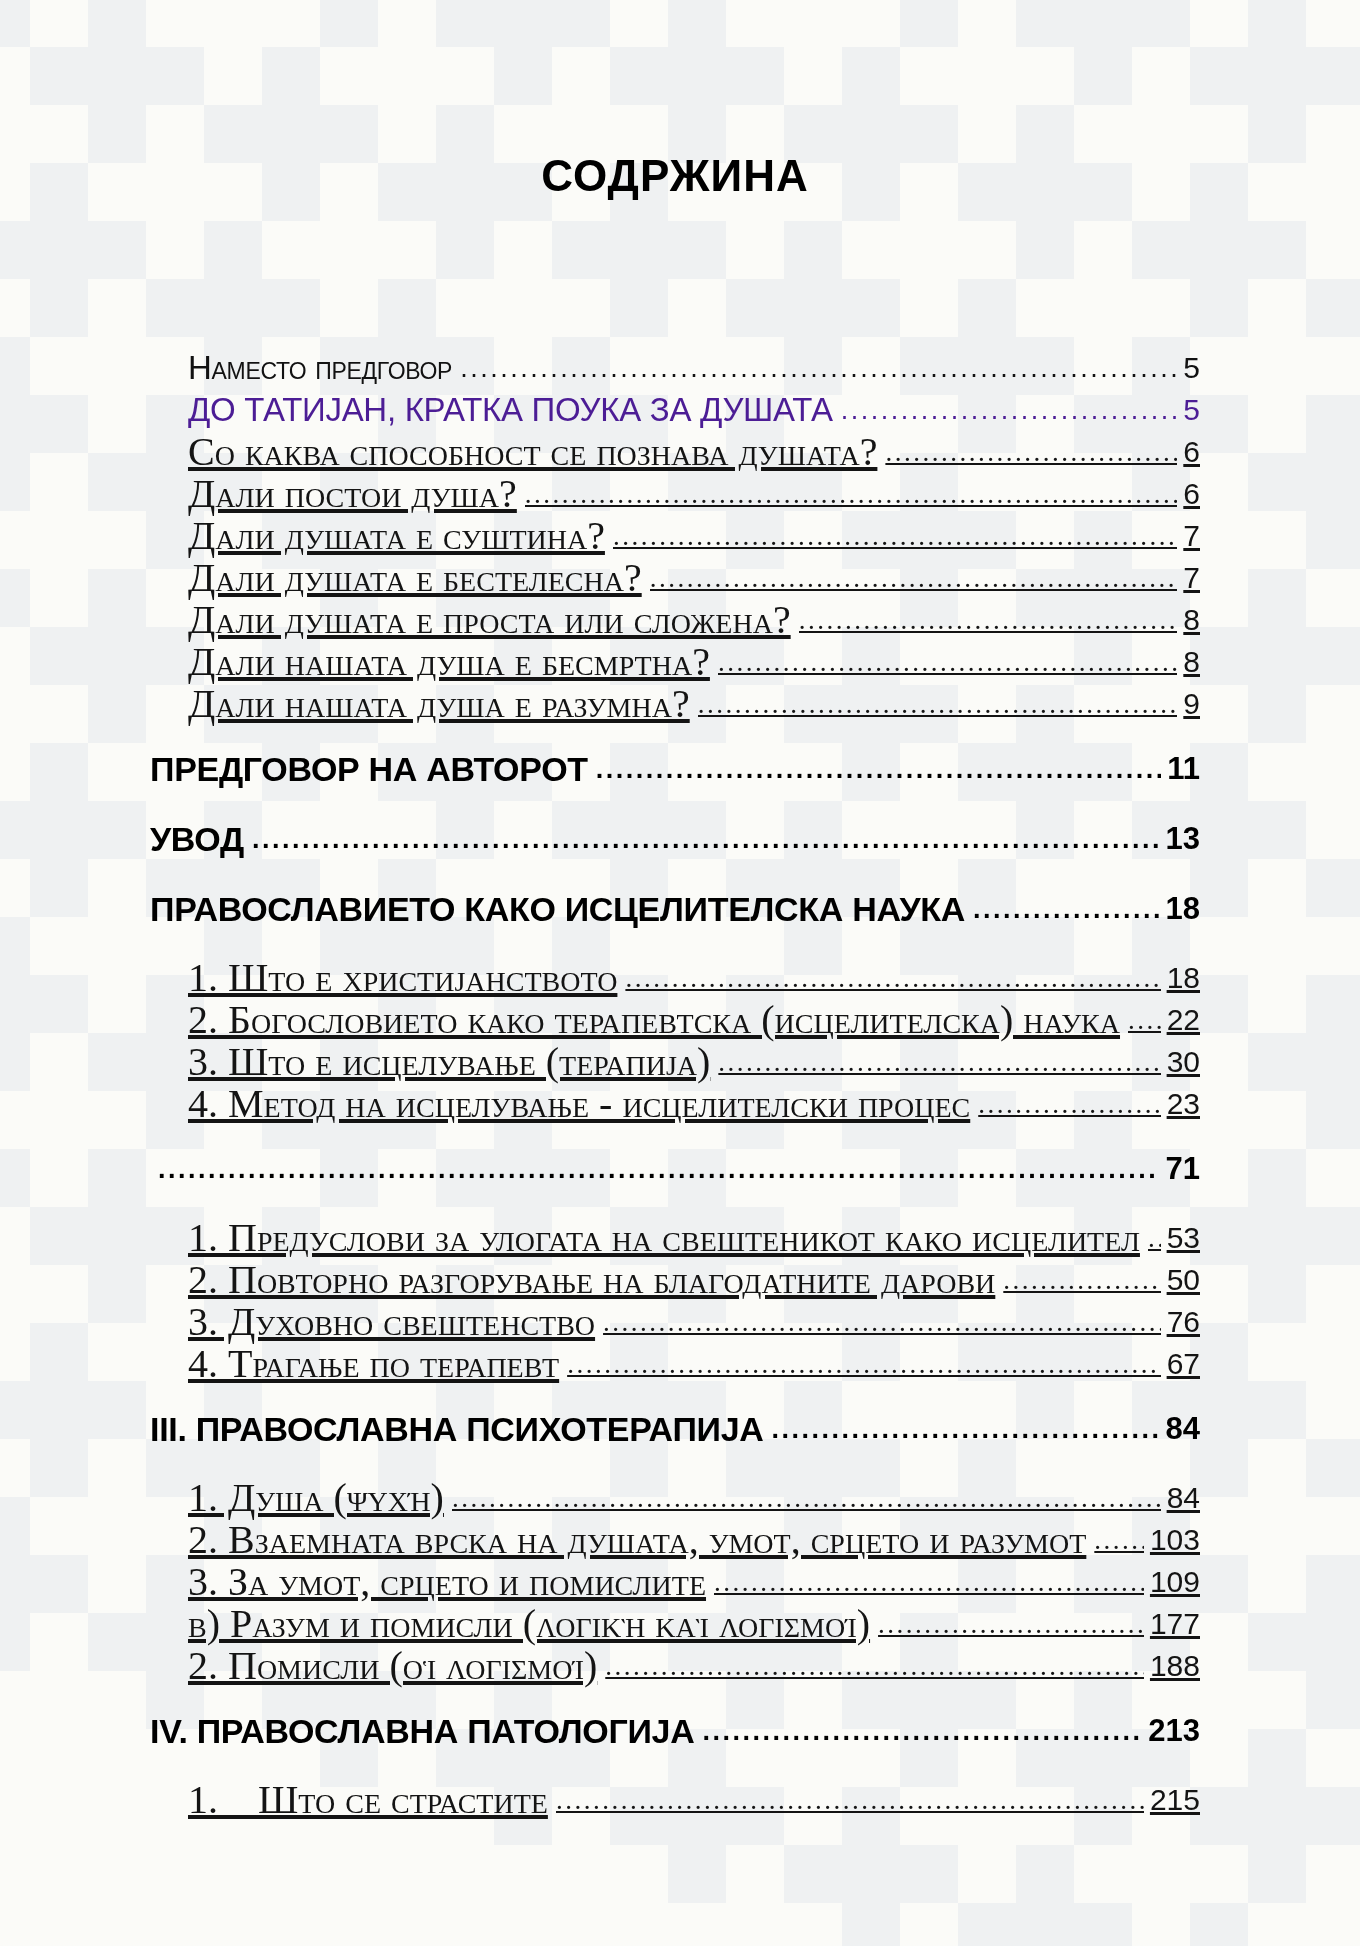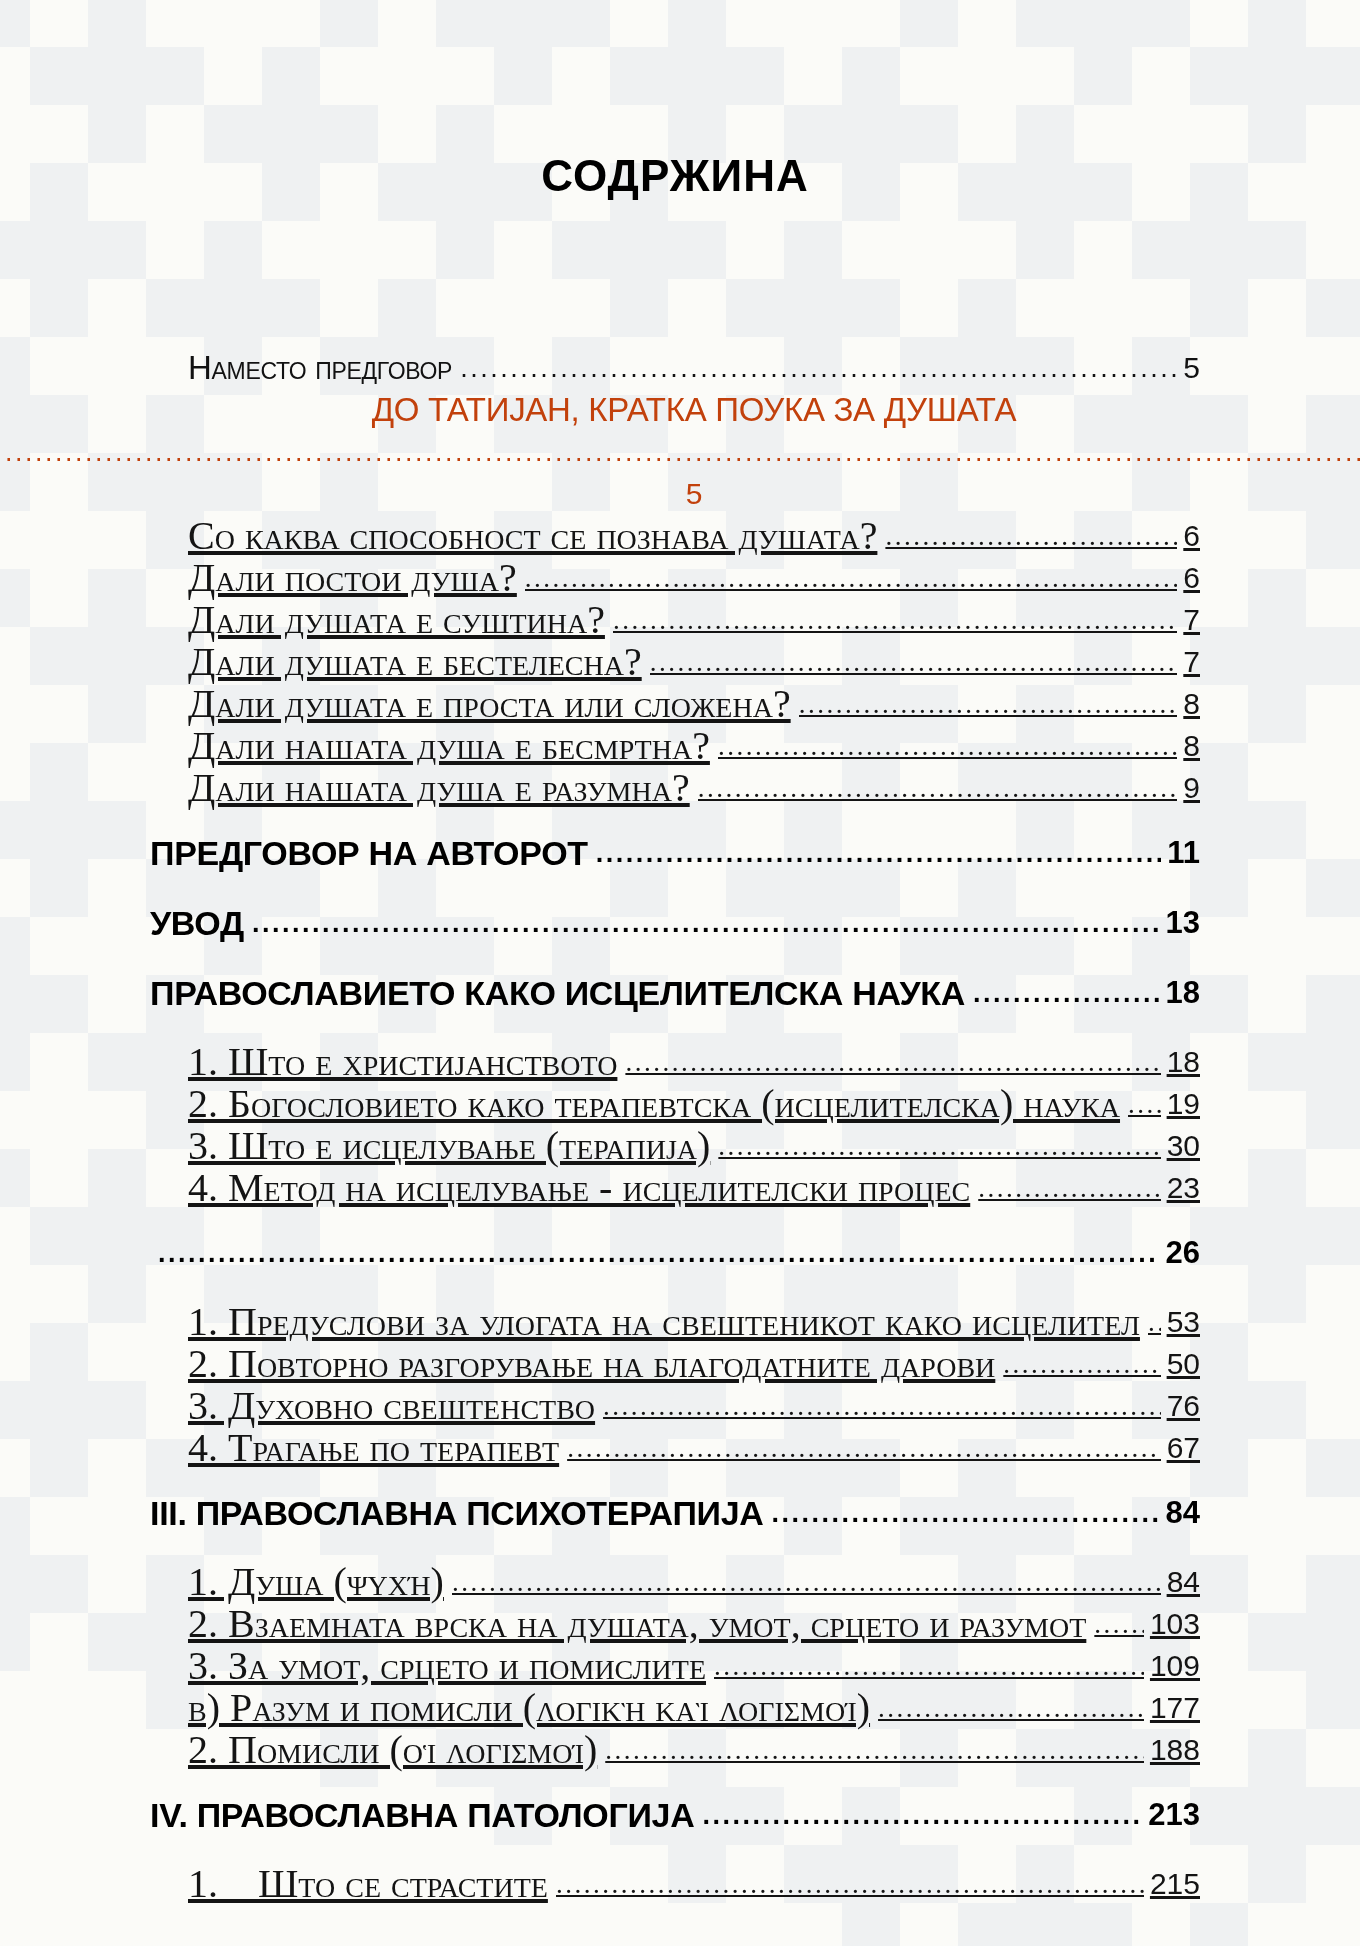--- a/index.html
+++ b/index.html
@@ -58,22 +58,21 @@
     font-variant: small-caps;
     padding-left: 38px;
     letter-spacing: -0.3px;
     color: #121212;
   }
   .row--item-caps {
     font-family: "Liberation Sans", sans-serif;
     font-size: 33px;
     padding-left: 38px;
     letter-spacing: -0.3px;
-    color: #c2410c;
-    flex-direction: column;
+    color: #4c1d95;
   }
   .row--heading {
     font-family: "Liberation Sans", sans-serif;
     font-weight: 700;
     font-size: 34px;
     letter-spacing: -0.3px;
     line-height: 44px;
     margin: 22px 0 26px 0;
     color: #000;
   }
@@ -253,35 +252,35 @@
         <span class="page-num">18</span>
       </div>
       <div class="row row--item">
         <span class="entry-title">1. Што е христијанството</span>
         <span class="dots">........................................................................................................................................................................................................</span>
         <span class="page-num">18</span>
       </div>
       <div class="row row--item">
         <span class="entry-title">2. Богословието како терапевтска (исцелителска) наука</span>
         <span class="dots">........................................................................................................................................................................................................</span>
-        <span class="page-num">19</span>
+        <span class="page-num">22</span>
       </div>
       <div class="row row--item">
         <span class="entry-title">3. Што е исцелување (терапија)</span>
         <span class="dots">........................................................................................................................................................................................................</span>
         <span class="page-num">30</span>
       </div>
       <div class="row row--item">
         <span class="entry-title">4. Метод на исцелување - исцелителски процес</span>
         <span class="dots">........................................................................................................................................................................................................</span>
         <span class="page-num">23</span>
       </div>
       <div class="row row--heading">
         <span class="dots">........................................................................................................................................................................................................</span>
-        <span class="page-num">26</span>
+        <span class="page-num">71</span>
       </div>
       <div class="row row--item">
         <span class="entry-title">1. Предуслови за улогата на свештеникот како исцелител</span>
         <span class="dots">........................................................................................................................................................................................................</span>
         <span class="page-num">53</span>
       </div>
       <div class="row row--item">
         <span class="entry-title">2. Повторно разгорување на благодатните дарови</span>
         <span class="dots">........................................................................................................................................................................................................</span>
         <span class="page-num">50</span>

